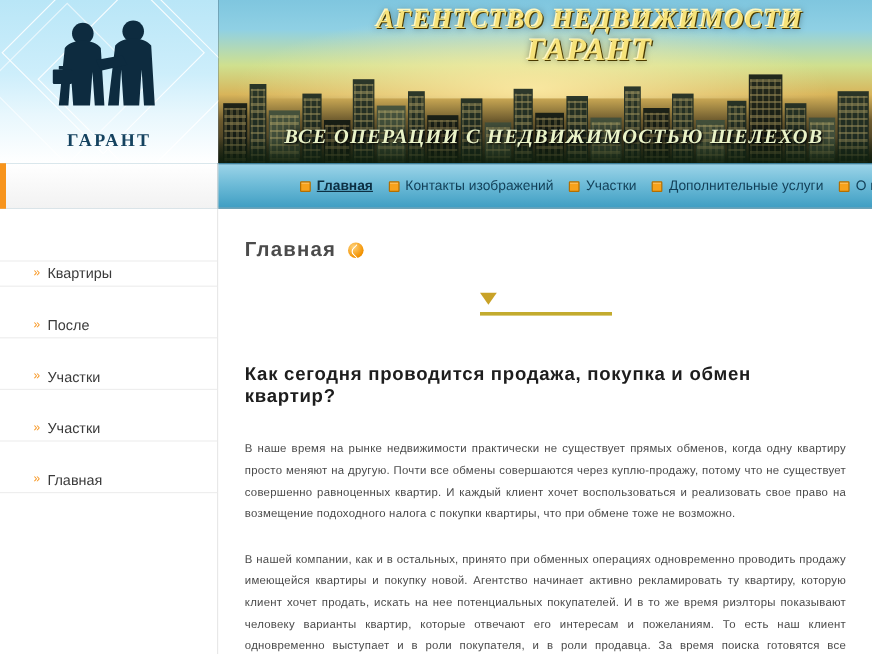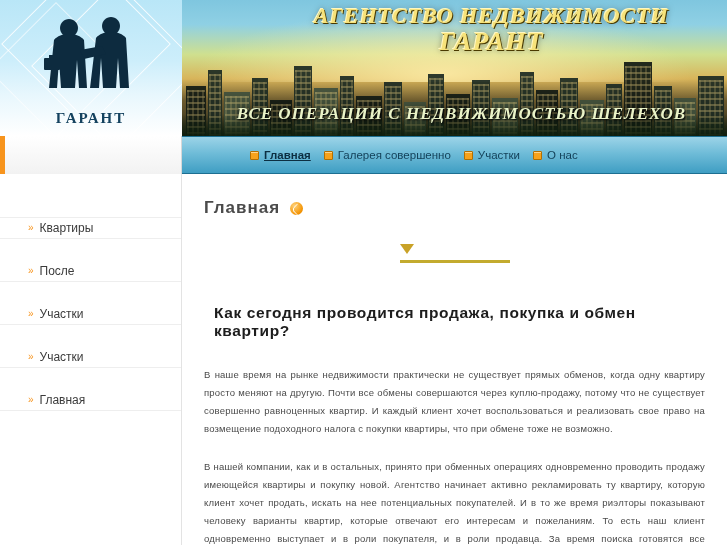--- a/index.html
+++ b/index.html
@@ -253,21 +253,21 @@
     border-top: 10px solid #c9a227;
   }
   .banner-rule {
     position: absolute;
     left: 196px; top: 22px;
     width: 110px; height: 3px;
     background: #c3ab2e;
   }
 
   h2.article-title {
-    margin: 12px 0 26px 10px;
+    margin: 12px 0 26px 0;
     font-size: 15.5px;
     color: #1d1d1d;
     letter-spacing: 0.6px;
   }
   p.article {
     margin: 0 0 20px 0;
     font-size: 9.5px;
     line-height: 18px;
     color: #4a4a4a;
     text-align: justify;
@@ -342,25 +342,29 @@
 
   <div class="navbar">
     <div class="nav-left-block"></div>
     <div class="nav-items">
       <div class="nav-item active">
         <span class="nav-bullet"></span>
         <span class="nav-label">Главная</span>
       </div>
       <div class="nav-item">
         <span class="nav-bullet"></span>
-        <span class="nav-label">Галерея совершенно</span>
+        <span class="nav-label">Контакты изображений</span>
       </div>
       <div class="nav-item">
         <span class="nav-bullet"></span>
         <span class="nav-label">Участки</span>
+      </div>
+      <div class="nav-item">
+        <span class="nav-bullet"></span>
+        <span class="nav-label">Дополнительные услуги</span>
       </div>
       <div class="nav-item">
         <span class="nav-bullet"></span>
         <span class="nav-label">О нас</span>
       </div>
     </div>
   </div>
 
   <div class="body-wrap">
 

